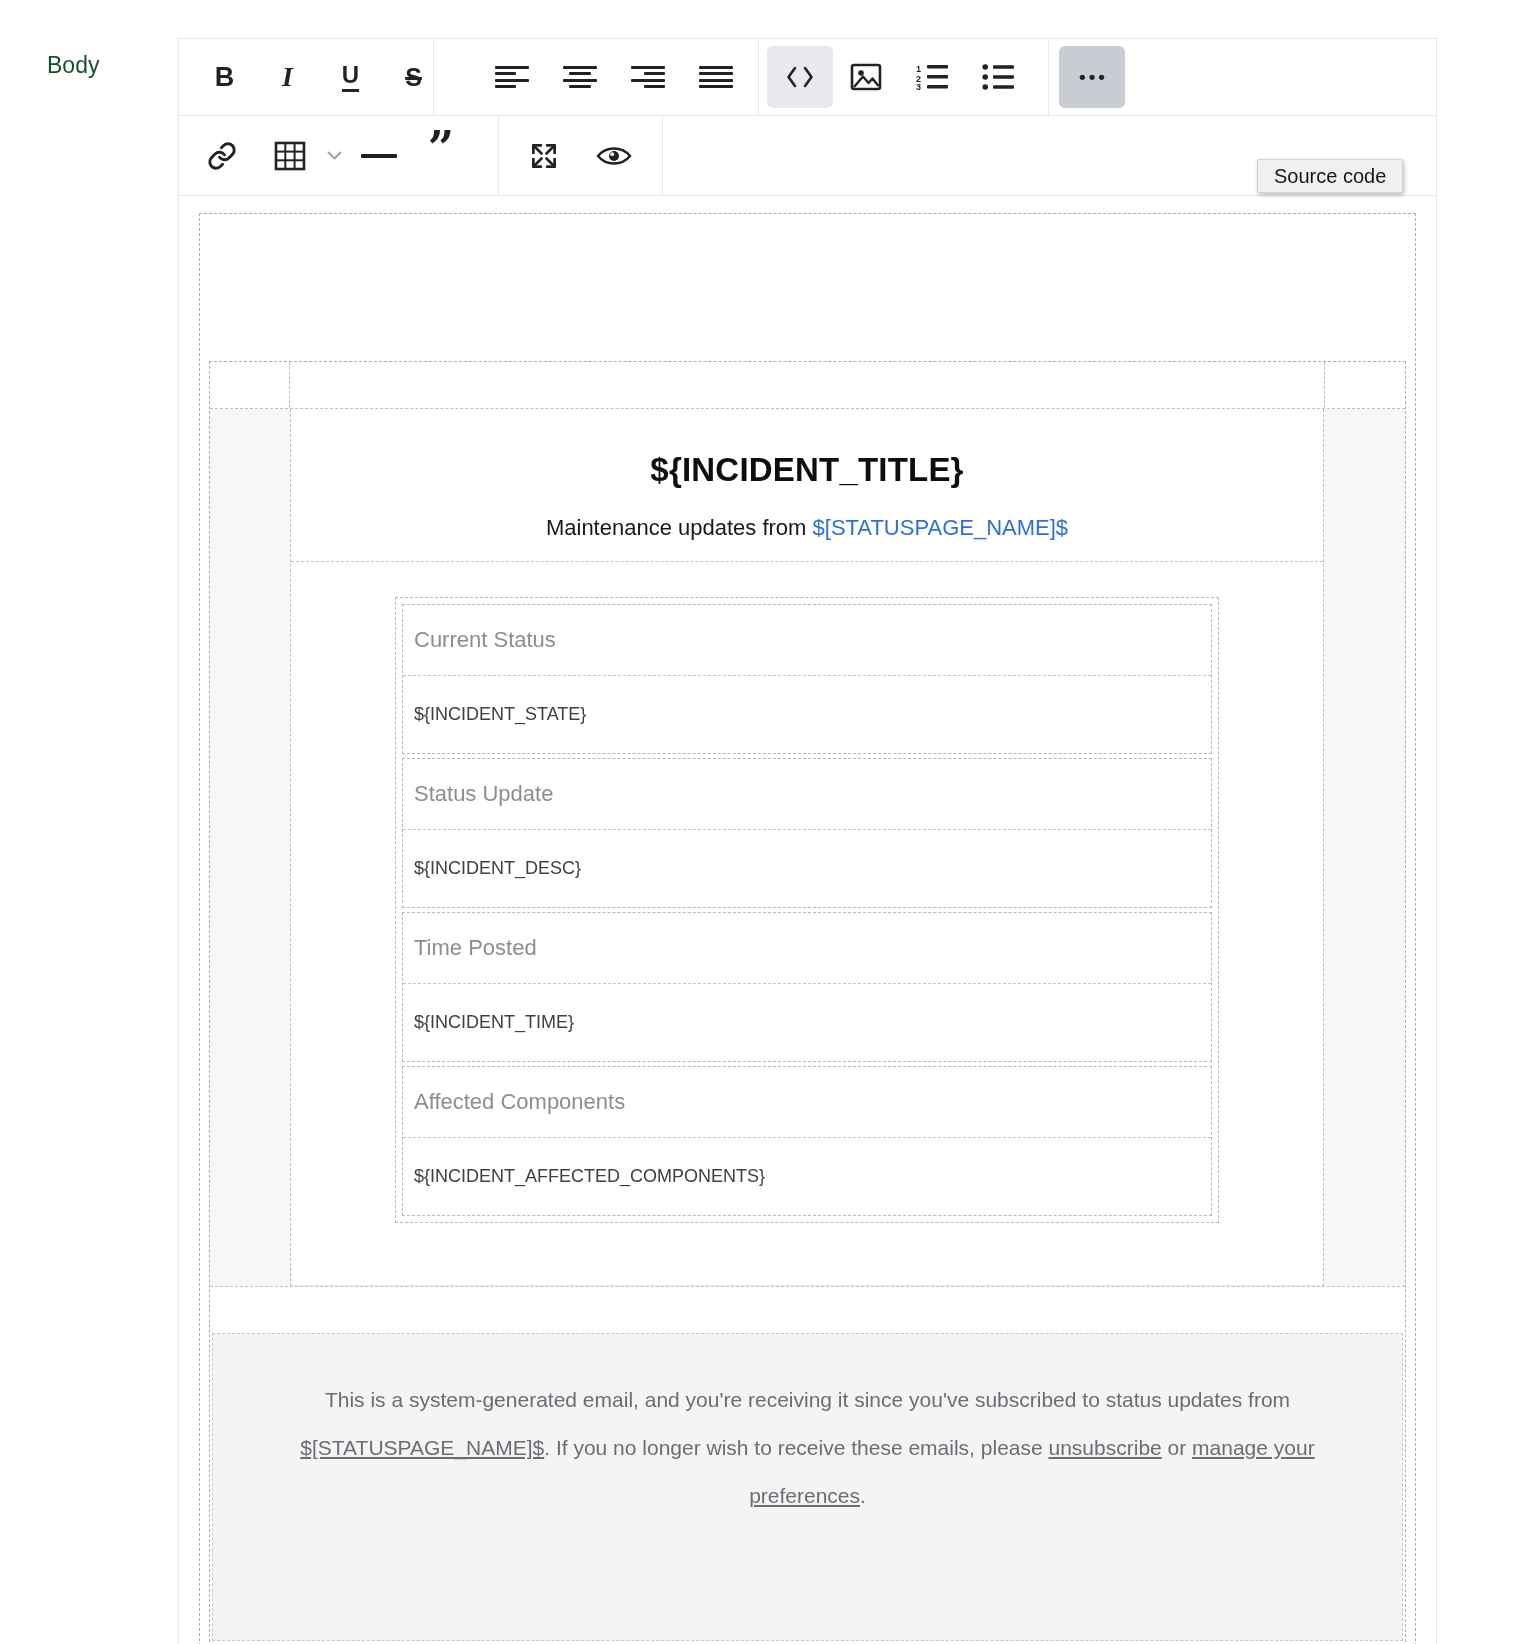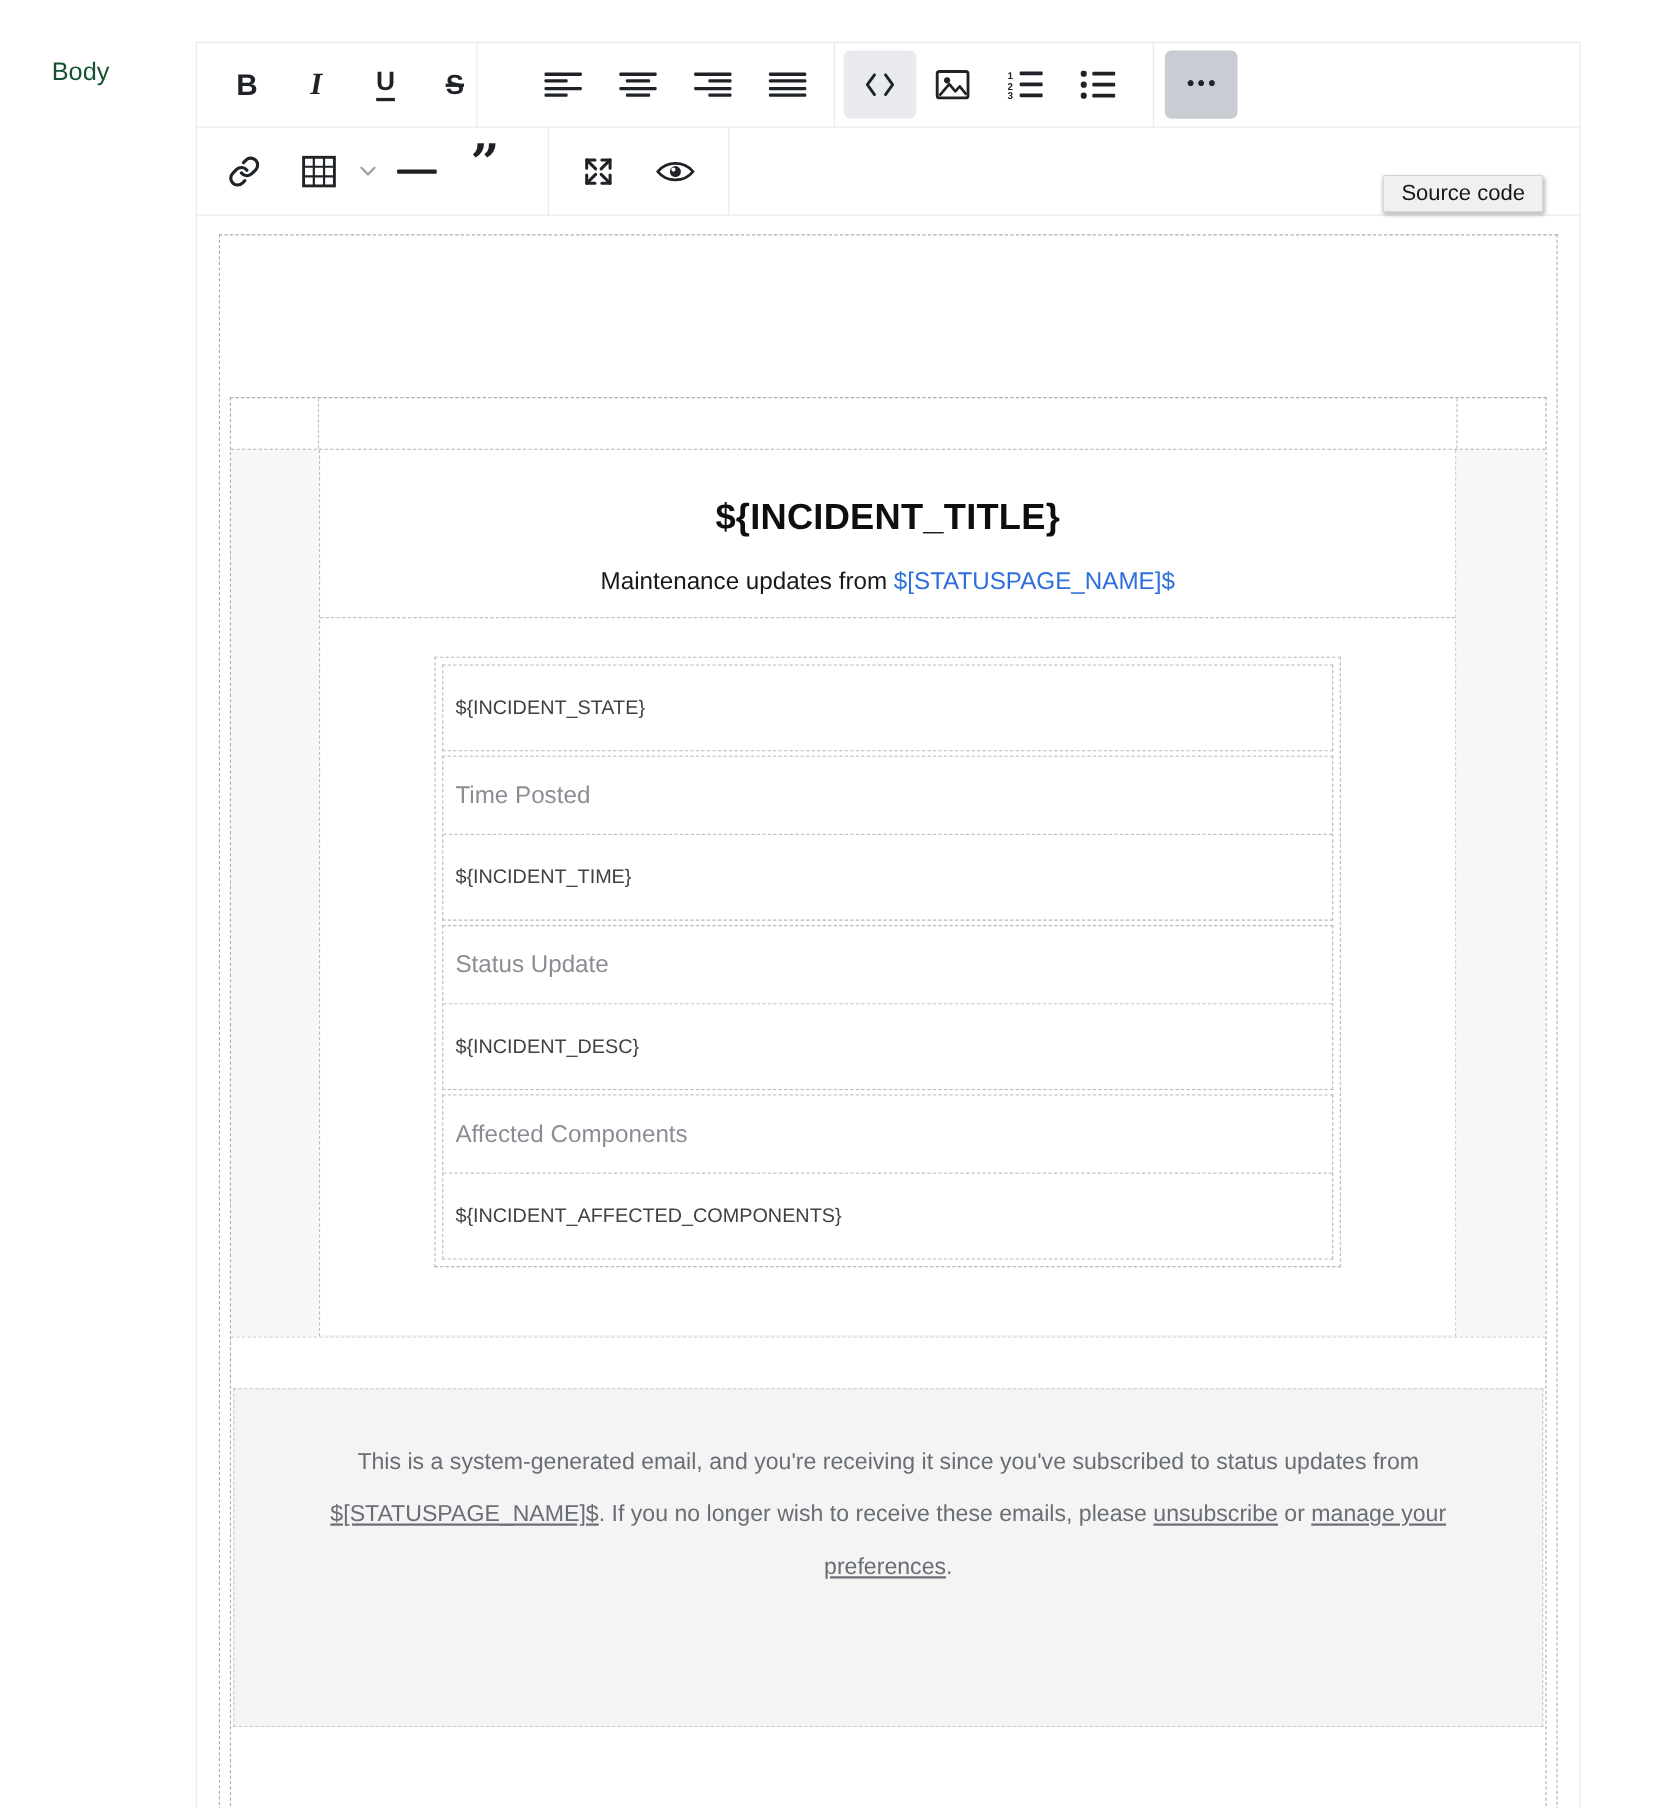--- a/index.html
+++ b/index.html
@@ -284,29 +284,30 @@
 
               <div class="title-block">
                 <div class="email-title">${INCIDENT_TITLE}</div>
                 <div class="email-subtitle">
                   <span>Maintenance updates from </span><span class="link-blue">$[STATUSPAGE_NAME]$</span>
                 </div>
               </div>
 
               <div class="fields-table">
                 <div class="fgroup">
+                  <div class="frow-label">Current Status</div>
                   <div class="frow-value">${INCIDENT_STATE}</div>
+                </div>
+                <div class="fgroup">
+                  <div class="frow-label">Status Update</div>
+                  <div class="frow-value">${INCIDENT_DESC}</div>
                 </div>
                 <div class="fgroup">
                   <div class="frow-label">Time Posted</div>
                   <div class="frow-value">${INCIDENT_TIME}</div>
-                </div>
-                <div class="fgroup">
-                  <div class="frow-label">Status Update</div>
-                  <div class="frow-value">${INCIDENT_DESC}</div>
                 </div>
                 <div class="fgroup">
                   <div class="frow-label">Affected Components</div>
                   <div class="frow-value">${INCIDENT_AFFECTED_COMPONENTS}</div>
                 </div>
               </div>
 
               <div class="view-sep"></div>
 
             </div>

